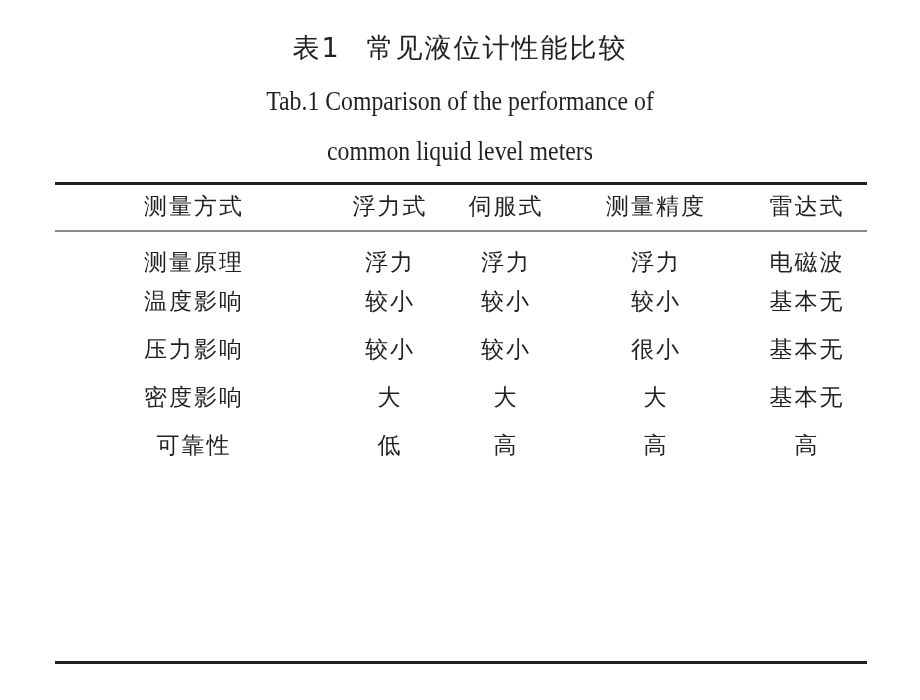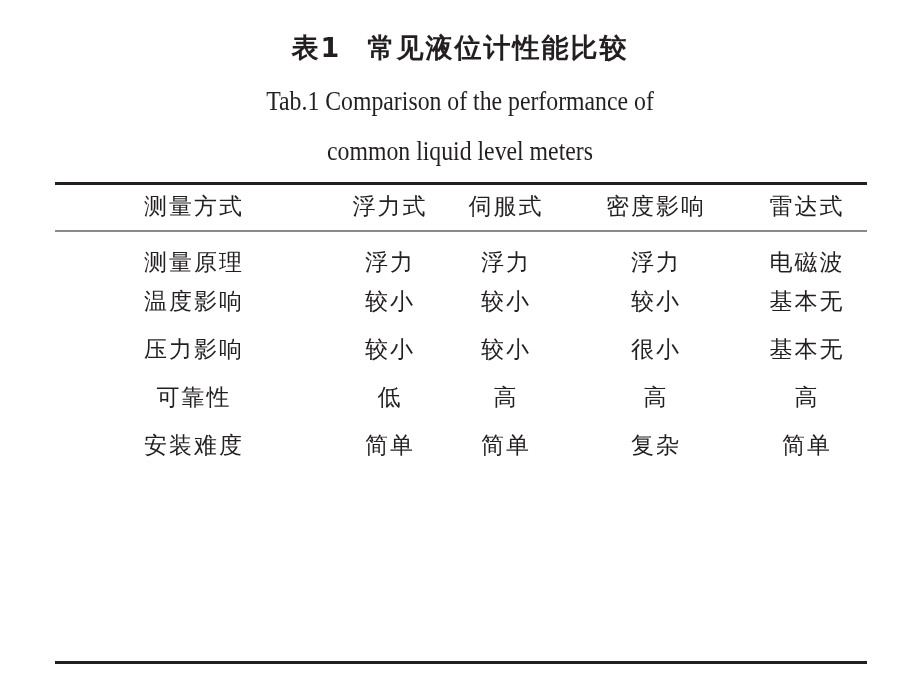--- a/index.html
+++ b/index.html
@@ -14,21 +14,21 @@
     overflow: hidden;
     color: #231f20;
   }
   .caption-cn {
     position: absolute;
     left: 0;
     width: 920px;
     top: 28px;
     text-align: center;
     font-family: "DejaVu Sans", sans-serif;
-    font-weight: bold;
+    font-weight: normal;
     font-size: 27px;
     letter-spacing: 2px;
     line-height: 40px;
   }
   .caption-cn .num {
     margin-right: 26px;
   }
   .caption-en {
     position: absolute;
     left: 0;
@@ -96,21 +96,21 @@
       <col class="c1">
       <col class="c2">
       <col class="c3">
       <col class="c4">
   </colgroup>
   <thead>
     <tr>
       <th>测量方式</th>
       <th>浮力式</th>
       <th>伺服式</th>
-      <th>密度影响</th>
+      <th>测量精度</th>
       <th>雷达式</th>
     </tr>
   </thead>
   <tbody>
     <tr>
       <td>测量原理</td>
       <td>浮力</td>
       <td>浮力</td>
       <td>浮力</td>
       <td>电磁波</td>
@@ -123,27 +123,27 @@
       <td>基本无</td>
     </tr>
     <tr>
       <td>压力影响</td>
       <td>较小</td>
       <td>较小</td>
       <td>很小</td>
       <td>基本无</td>
     </tr>
     <tr>
+      <td>密度影响</td>
+      <td>大</td>
+      <td>大</td>
+      <td>大</td>
+      <td>基本无</td>
+    </tr>
+    <tr>
       <td>可靠性</td>
       <td>低</td>
       <td>高</td>
       <td>高</td>
       <td>高</td>
     </tr>
-    <tr>
-      <td>安装难度</td>
-      <td>简单</td>
-      <td>简单</td>
-      <td>复杂</td>
-      <td>简单</td>
-    </tr>
   </tbody>
 </table>
 
 </body></html>

